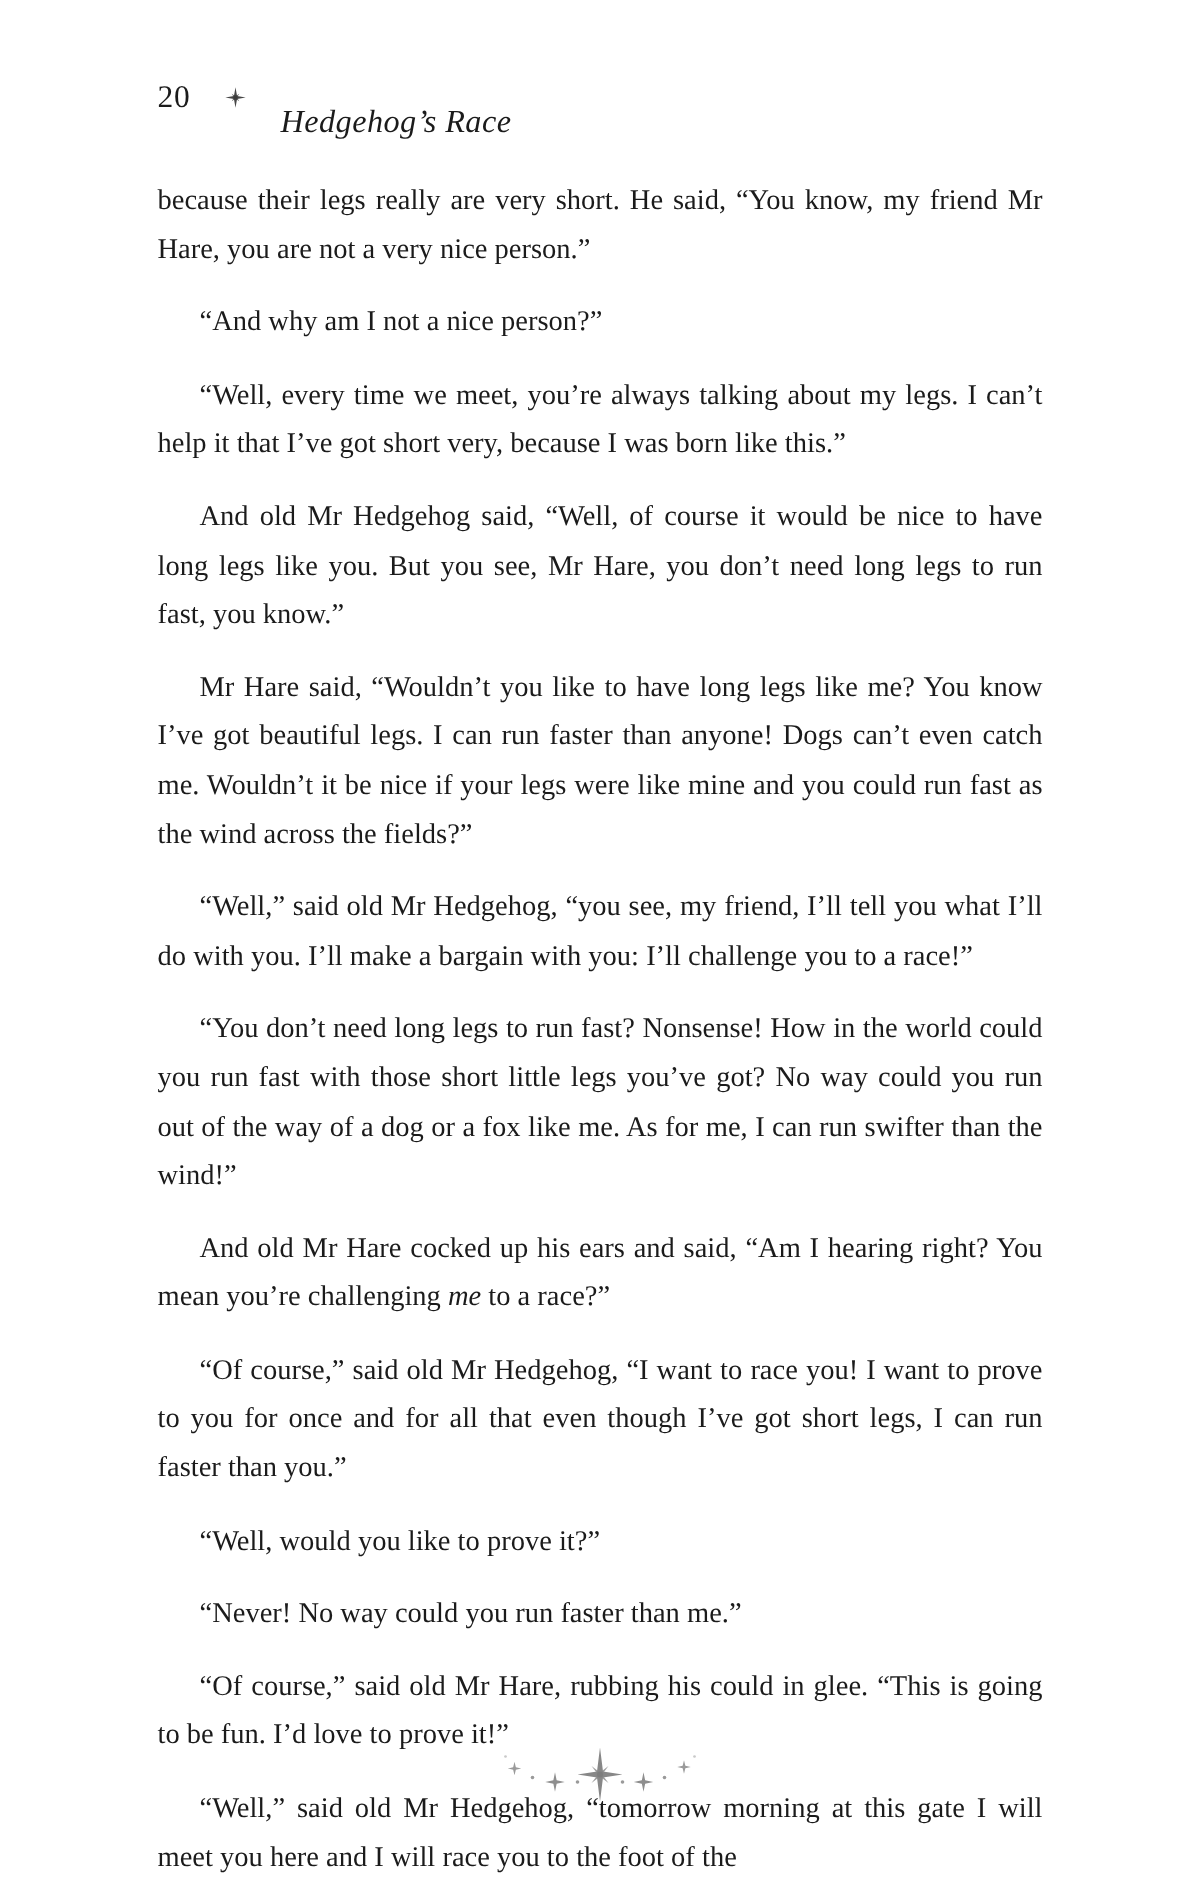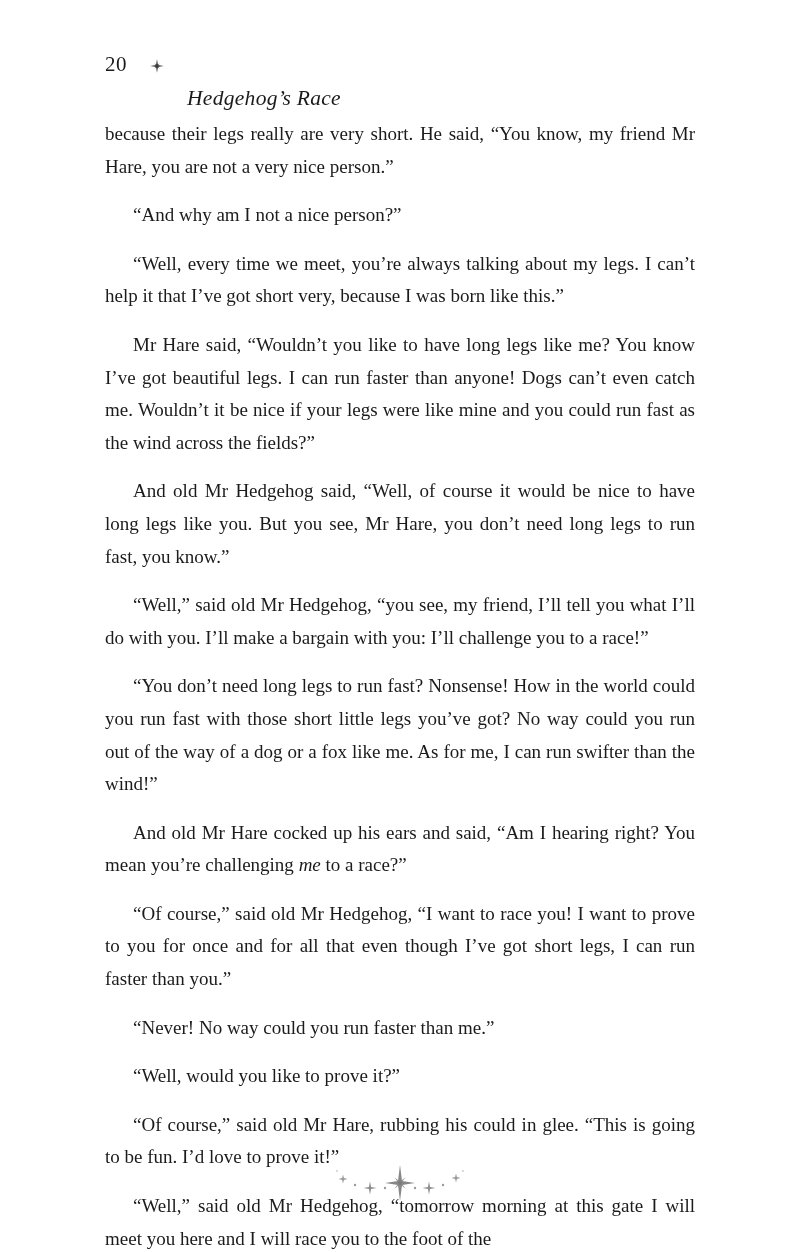--- a/index.html
+++ b/index.html
@@ -14,21 +14,21 @@
     margin: 0 auto;
     background: #ffffff;
     box-sizing: border-box;
     padding: 52px 105px 0 105px;
     font-family: "Liberation Serif", serif;
     color: #1b1b1b;
     overflow: hidden;
   }
   .page-header {
     display: flex;
-    align-items: flex-start;
+    align-items: center;
     height: 24px;
     line-height: 24px;
   }
   .page-number {
     font-size: 21px;
     letter-spacing: 0.5px;
   }
   .header-sep {
     display: inline-block;
     width: 16px;
@@ -88,28 +88,28 @@
         <circle cx="10" cy="10" r="1.7" fill="#3c3c3c"></circle>
       </svg>
     </span>
     <span class="book-title">Hedgehog’s Race</span>
   </div>
 
   <div class="body-text">
       <p class=""><span>because their legs really are very short. He said, “You know, my friend Mr Hare, you are not a very nice person.”</span></p>
       <p class="indent"><span>“And why am I not a nice person?”</span></p>
       <p class="indent"><span>“Well, every time we meet, you’re always talking about my legs. I can’t help it that I’ve got short very, because I was born like this.”</span></p>
+      <p class="indent"><span>And old Mr Hedgehog said, “Well, of course it would be nice to have long legs like you. But you see, Mr Hare, you don’t need long legs to run fast, you know.”</span></p>
       <p class="indent"><span>Mr Hare said, “Wouldn’t you like to have long legs like me? You know I’ve got beautiful legs. I can run faster than anyone! Dogs can’t even catch me. Wouldn’t it be nice if your legs were like mine and you could run fast as the wind across the fields?”</span></p>
-      <p class="indent"><span>And old Mr Hedgehog said, “Well, of course it would be nice to have long legs like you. But you see, Mr Hare, you don’t need long legs to run fast, you know.”</span></p>
       <p class="indent"><span>“Well,” said old Mr Hedgehog, “you see, my friend, I’ll tell you what I’ll do with you. I’ll make a bargain with you: I’ll challenge you to a race!”</span></p>
       <p class="indent"><span>“You don’t need long legs to run fast? Nonsense! How in the world could you run fast with those short little legs you’ve got? No way could you run out of the way of a dog or a fox like me. As for me, I can run swifter than the wind!”</span></p>
       <p class="indent"><span>And old Mr Hare cocked up his ears and said, “Am I hearing right? You mean you’re challenging </span><em>me</em><span> to a race?”</span></p>
       <p class="indent"><span>“Of course,” said old Mr Hedgehog, “I want to race you! I want to prove to you for once and for all that even though I’ve got short legs, I can run faster than you.”</span></p>
+      <p class="indent"><span>“Well, would you like to prove it?”</span></p>
       <p class="indent"><span>“Never! No way could you run faster than me.”</span></p>
-      <p class="indent"><span>“Well, would you like to prove it?”</span></p>
       <p class="indent"><span>“Of course,” said old Mr Hare, rubbing his could in glee. “This is going to be fun. I’d love to prove it!”</span></p>
       <p class="indent"><span>“Well,” said old Mr Hedgehog, “tomorrow morning at this gate I will meet you here and I will race you to the foot of the</span></p>
     </div>
 
   <div class="page-footer">
     <span>
       <svg class="ornament" viewBox="0 0 130 44" aria-hidden="true">
 
         <circle cx="2" cy="8" r="0.9" fill="#a5a5a5" opacity="0.6"></circle>
         <circle cx="128" cy="8" r="0.9" fill="#a5a5a5" opacity="0.6"></circle>

